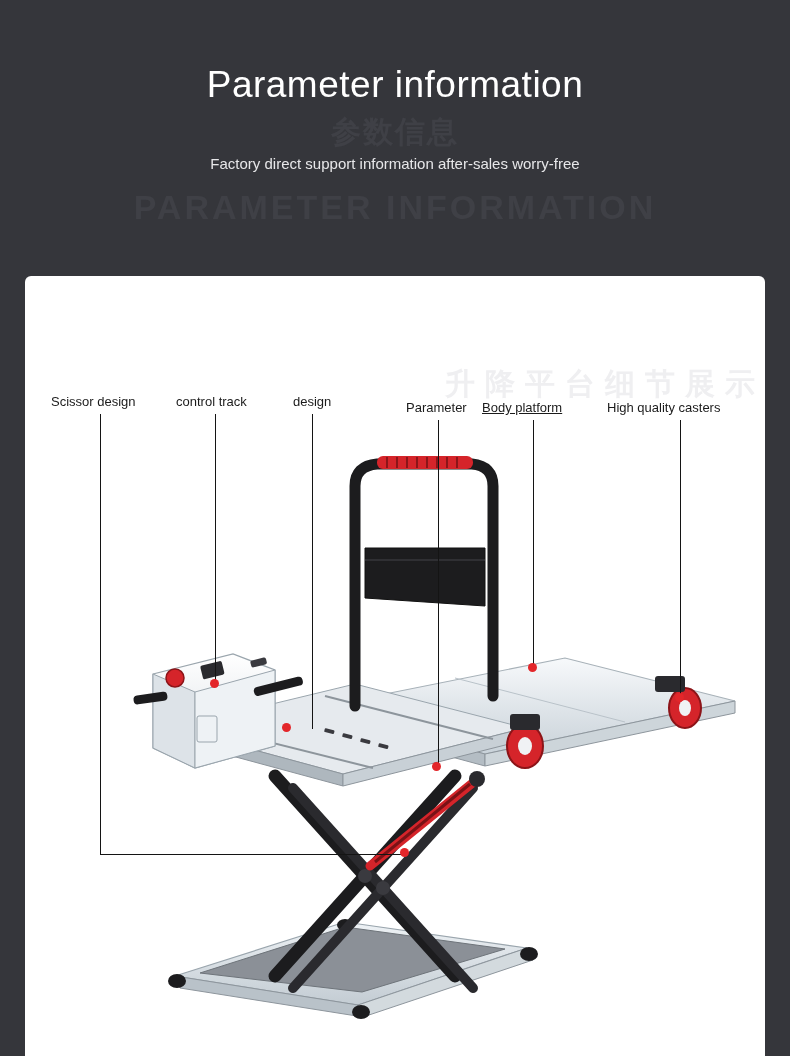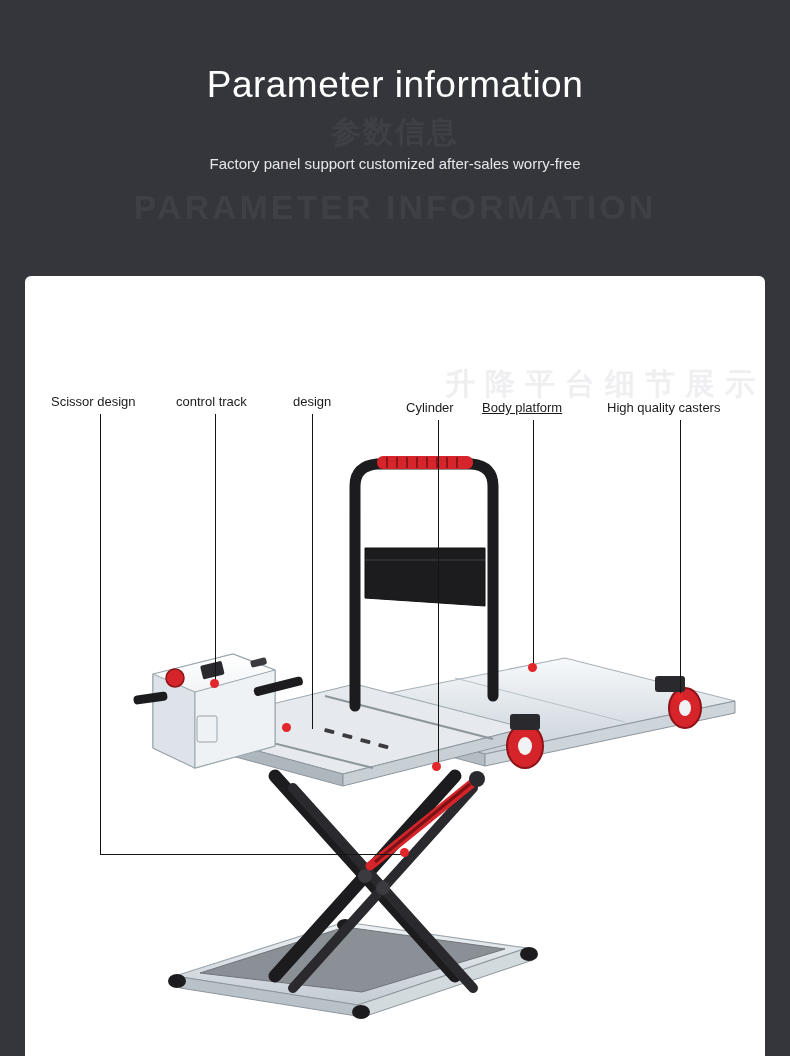--- a/index.html
+++ b/index.html
@@ -118,21 +118,21 @@
     height: 780px;
   }
 </style>
 </head>
 <body>
 
 <div class="header">
   <div class="ghost-text ghost-1">参数信息</div>
   <div class="ghost-text ghost-2">PARAMETER INFORMATION</div>
   <div class="title">Parameter information</div>
-  <div class="subtitle">Factory panel support customized after-sales worry-free</div>
+  <div class="subtitle">Factory direct support information after-sales worry-free</div>
 </div>
 
 <div class="card">
 
   <div class="card-ghost">升降平台细节展示</div>
 
   <svg class="machine" viewBox="0 0 740 780">
     <defs>
       <linearGradient id="panelGrad" x1="0" y1="0" x2="0" y2="1">
         <stop offset="0" stop-color="#ffffff"></stop>
@@ -269,21 +269,21 @@
     <g>
       <ellipse cx="660" cy="432" rx="16" ry="20" fill="#d5242a" stroke="#8c1418" stroke-width="2"></ellipse>
       <ellipse cx="660" cy="432" rx="6" ry="8" fill="#f0f2f4"></ellipse>
       <rect x="630" y="400" width="30" height="16" rx="3" fill="#2a2a2e"></rect>
     </g>
   </svg>
 
   <div class="callout-label" style="left:26px;  top:118px;">Scissor design</div>
   <div class="callout-label" style="left:151px; top:118px;">control track</div>
   <div class="callout-label" style="left:268px; top:118px;">design</div>
-  <div class="callout-label" style="left:381px; top:124px;">Cylinder</div>
+  <div class="callout-label" style="left:381px; top:124px;">Parameter</div>
   <div class="callout-label" style="left:457px; top:124px;text-decoration:underline;">Body platform</div>
   <div class="callout-label" style="left:582px; top:124px;">High quality casters</div>
 
   <div class="leader leader-v" style="left:75px;  top:138px; height:440px;"></div>
   <div class="leader leader-h" style="left:75px;  top:578px; width:305px;"></div>
 
   <div class="leader leader-v" style="left:190px; top:138px; height:270px;"></div>
 
   <div class="leader leader-v" style="left:287px; top:138px; height:315px;"></div>
 

